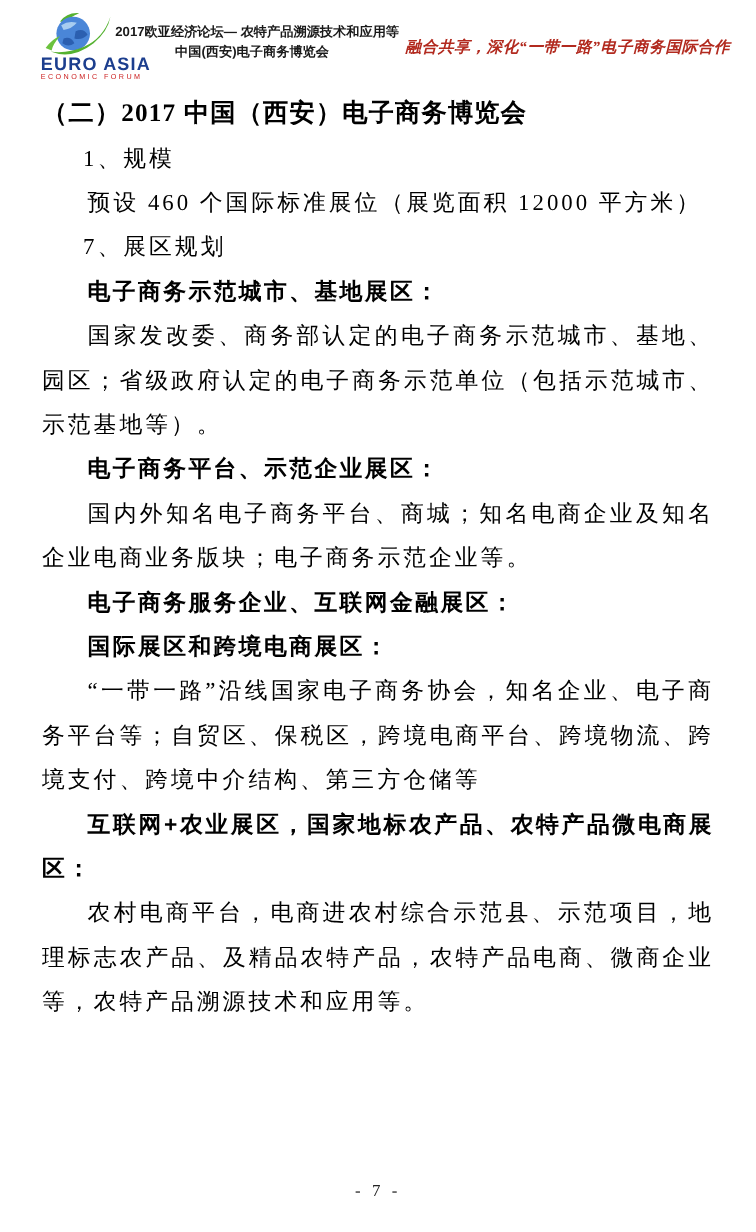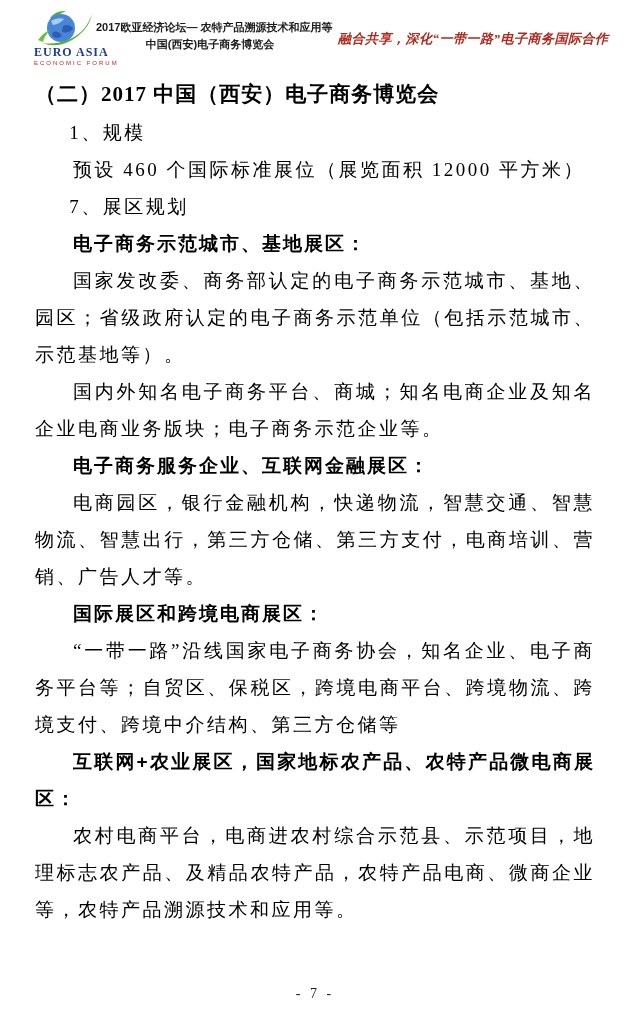--- a/index.html
+++ b/index.html
@@ -15,22 +15,22 @@
     width: 630px; height: 1027px;
     background: #fff;
     overflow: hidden;
   }
 
   
   .header { position: absolute; inset: 0; height: 72px; }
   .logo { position: absolute; left: 34px; top: 10px; width: 112px; }
   .logo svg { display: block; margin-left: 2px; }
   .logo-title {
-    font-family: Liberation Serif, serif;
-    font-weight: bold; font-size: 12px; letter-spacing: 1px;
+    font-family: Liberation Sans, sans-serif;
+    font-weight: bold; font-size: 15px; letter-spacing: 1px;
     color: #1c3e8e; margin-top: -5px; white-space: nowrap;
   }
   .logo-sub {
     font-family: "Liberation Sans", sans-serif;
     font-size: 6px; letter-spacing: 2px; color: #cc2222; white-space: nowrap;
   }
   .org {
     position: absolute; left: 96px; top: 19px; width: 228px;
     font-family: "Liberation Sans", sans-serif;
     font-size: 11px; font-weight: bold; color: #1a1a1a;
@@ -110,23 +110,23 @@
   </header>
 
   <main class="content">
     <h1 class="doc-title">（二）2017 中国（西安）电子商务博览会</h1>
     <div id="blocks">
         <p class="sub-item">1、规模</p>
         <p class="para">预设 460 个国际标准展位（展览面积 12000 平方米）</p>
         <p class="sub-item">7、展区规划</p>
         <p class="exh-heading">电子商务示范城市、基地展区：</p>
         <p class="para">国家发改委、商务部认定的电子商务示范城市、基地、园区；省级政府认定的电子商务示范单位（包括示范城市、示范基地等）。</p>
+        <p class="exh-heading">电子商务平台、示范企业展区：</p>
         <p class="para">国内外知名电子商务平台、商城；知名电商企业及知名企业电商业务版块；电子商务示范企业等。</p>
         <p class="exh-heading">电子商务服务企业、互联网金融展区：</p>
-        <p class="para">电商园区，银行金融机构，快递物流，智慧交通、智慧物流、智慧出行，第三方仓储、第三方支付，电商培训、营销、广告人才等。</p>
         <p class="exh-heading">国际展区和跨境电商展区：</p>
         <p class="para">“一带一路”沿线国家电子商务协会，知名企业、电子商务平台等；自贸区、保税区，跨境电商平台、跨境物流、跨境支付、跨境中介结构、第三方仓储等</p>
         <p class="exh-heading">互联网+农业展区，国家地标农产品、农特产品微电商展区：</p>
         <p class="para">农村电商平台，电商进农村综合示范县、示范项目，地理标志农产品、及精品农特产品，农特产品电商、微商企业等，农特产品溯源技术和应用等。</p>
       </div>
   </main>
 
   <footer class="footer">
     <span>- 7 -</span>
   </footer>

